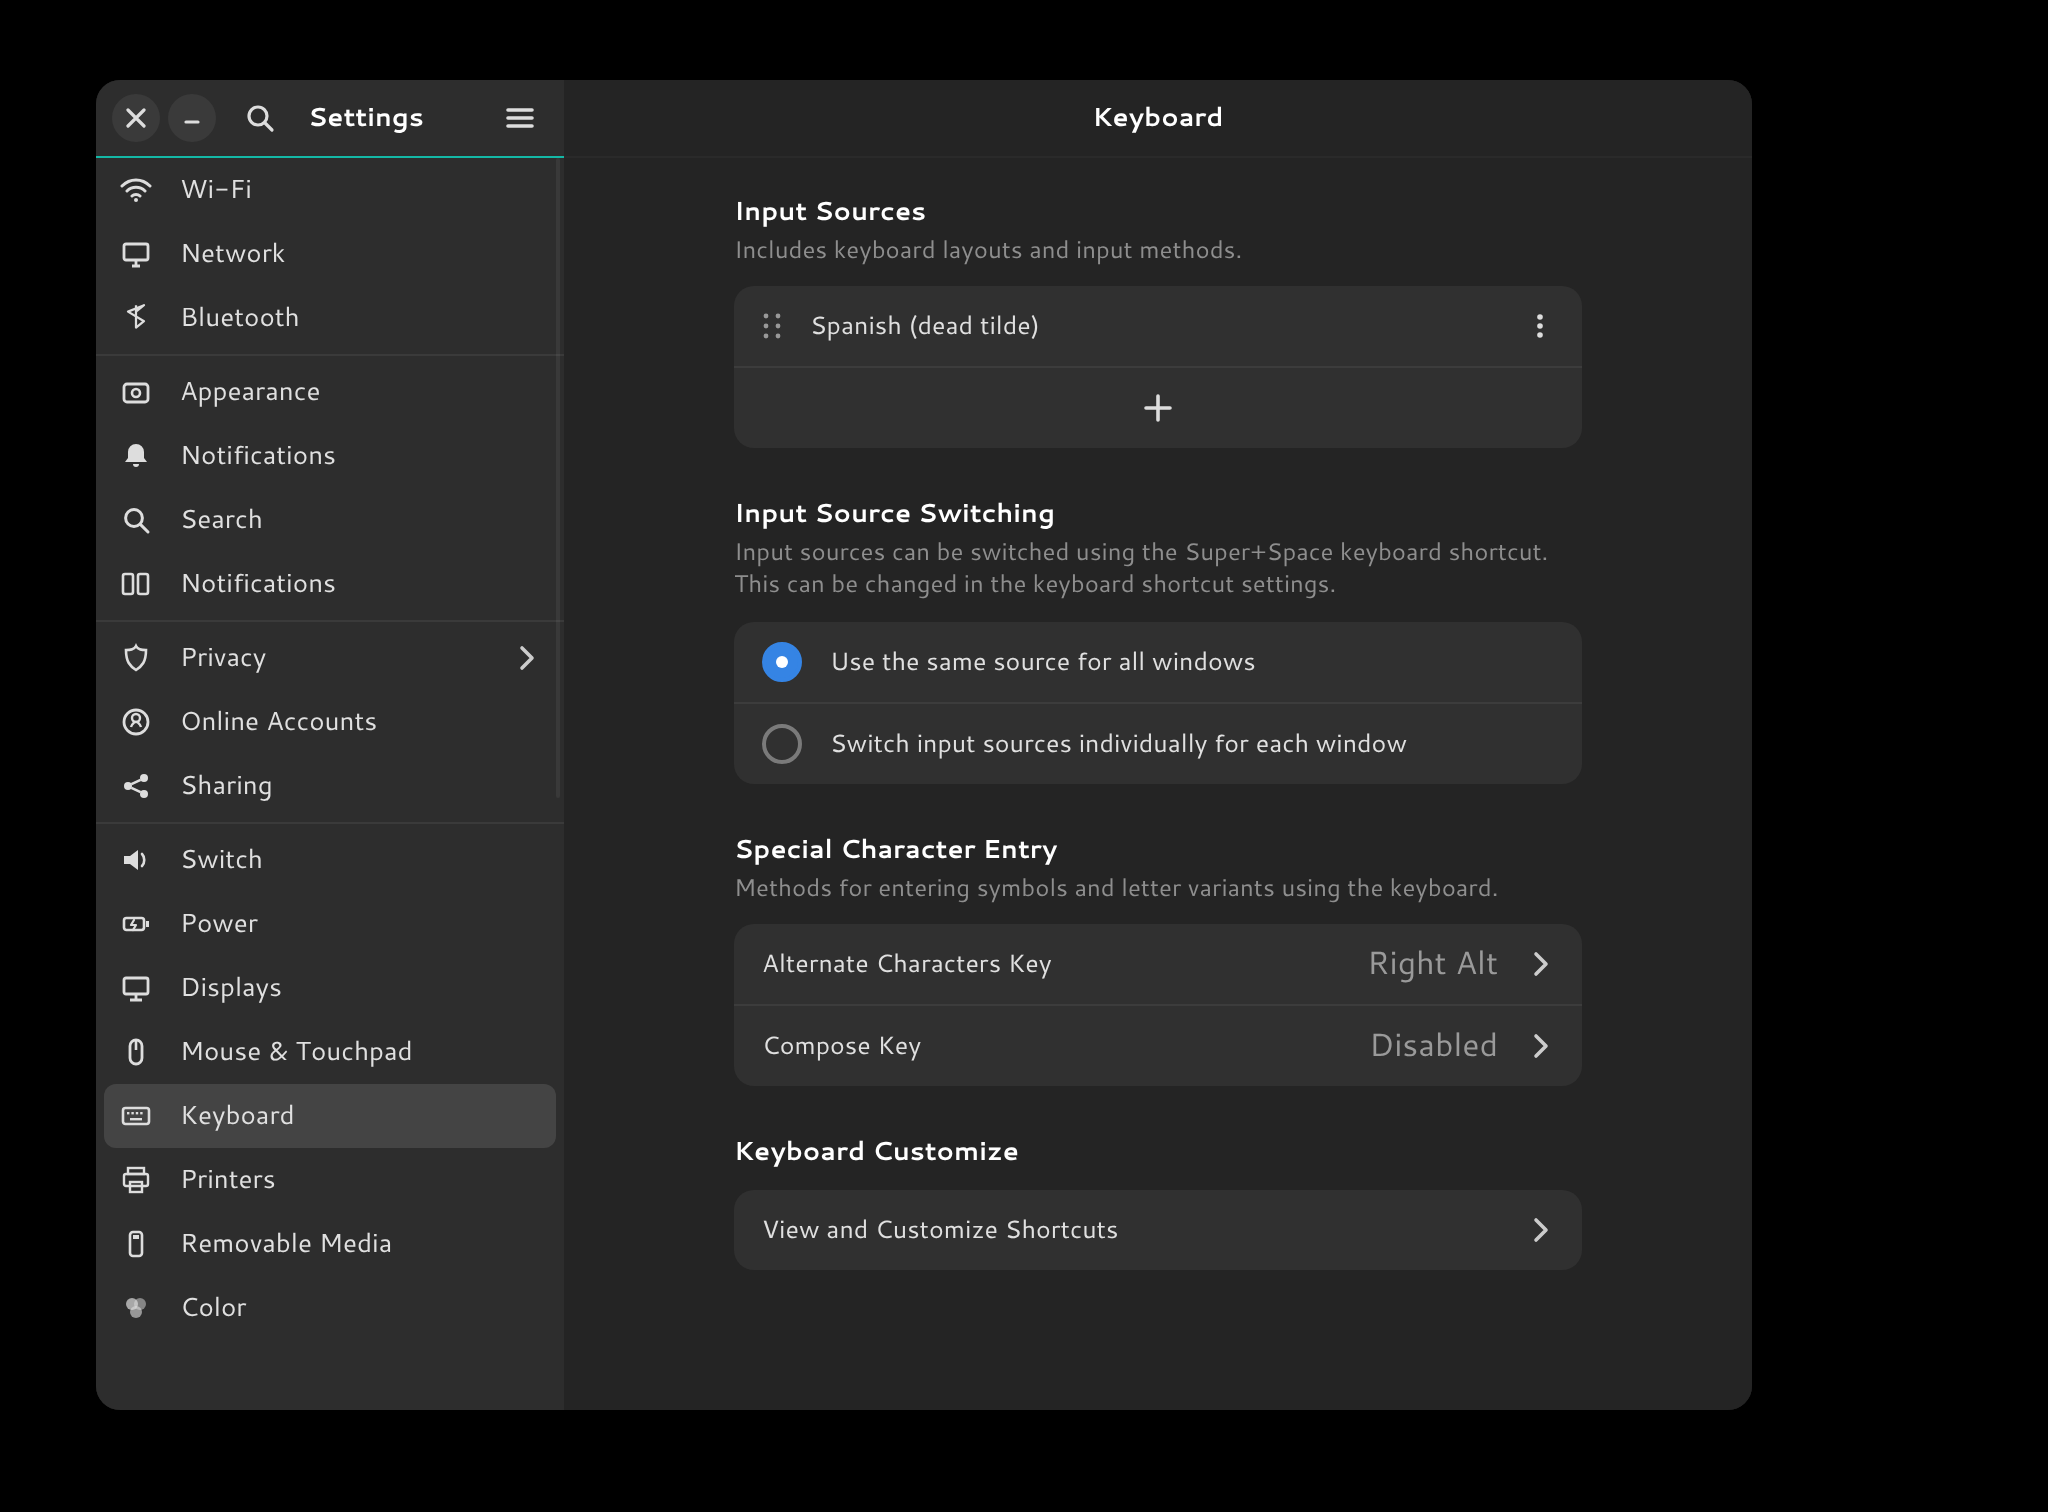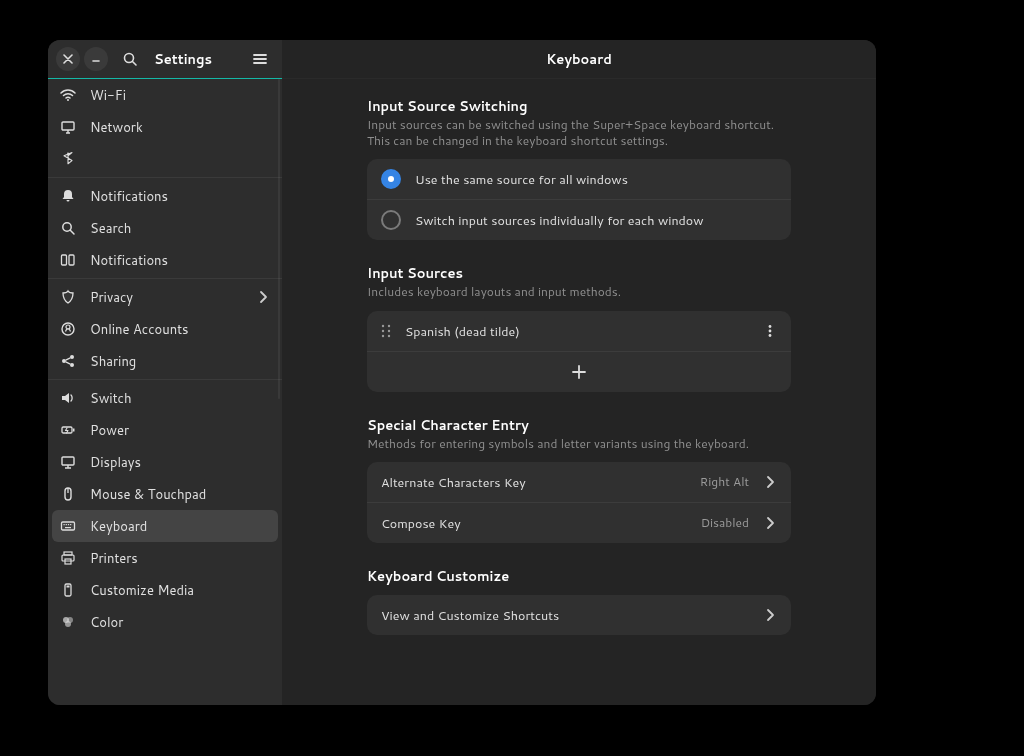--- a/index.html
+++ b/index.html
@@ -157,21 +157,21 @@
     display: flex;
     align-items: center;
     gap: 14px;
     font-size: 12.5px;
     color: #e0e0e0;
   }
   .row + .row { border-top: 1px solid rgba(255,255,255,0.06); }
   .row .grow { flex: 1; }
   .row .val {
     color: #9a9a9a;
-    font-size: 12px;
+    font-size: 16px;
   }
   .radio {
     width: 16px; height: 16px;
     border-radius: 50%;
     border: 2px solid #7a7a7a;
     display: flex; align-items: center; justify-content: center;
   }
   .radio.checked {
     border-color: #3584e4;
     background: #3584e4;
@@ -248,22 +248,32 @@
             </svg>
           </span>
           <span class="lbl">Network</span>
         </div>
         <div class="sb-item">
           <span class="icon">
             <svg width="16" height="16" viewBox="0 0 16 16">
               <path d="M8 1v14l5-4-10-6 10-4-5 4" stroke="#ddd" stroke-width="1.4" fill="none" stroke-linejoin="round" transform="scale(0.8) translate(2,1)"></path>
             </svg>
           </span>
+          <span class="lbl">Bluetooth</span>
         </div>
         <div class="sb-sep"></div>
+        <div class="sb-item">
+          <span class="icon">
+            <svg width="16" height="16" viewBox="0 0 16 16">
+              <rect x="2" y="4" width="12" height="9" rx="1.5" stroke="#ddd" stroke-width="1.4" fill="none"></rect>
+              <circle cx="8" cy="8.5" r="2" stroke="#ddd" stroke-width="1.3" fill="none"></circle>
+            </svg>
+          </span>
+          <span class="lbl">Appearance</span>
+        </div>
         <div class="sb-item">
           <span class="icon">
             <svg width="16" height="16" viewBox="0 0 16 16">
               <path d="M8 2a4 4 0 0 0-4 4v3l-1.5 2h11L12 9V6a4 4 0 0 0-4-4zM6.5 12a1.5 1.5 0 0 0 3 0" fill="#ddd"></path>
             </svg>
           </span>
           <span class="lbl">Notifications</span>
         </div>
         <div class="sb-item">
           <span class="icon">
@@ -384,54 +394,38 @@
           </span>
           <span class="lbl">Printers</span>
         </div>
         <div class="sb-item">
           <span class="icon">
             <svg width="16" height="16" viewBox="0 0 16 16">
               <rect x="5" y="2" width="6" height="12" rx="1.5" stroke="#ddd" stroke-width="1.3" fill="none"></rect>
               <rect x="6.5" y="3.5" width="3" height="2" fill="#ddd"></rect>
             </svg>
           </span>
-          <span class="lbl">Customize Media</span>
+          <span class="lbl">Removable Media</span>
         </div>
         <div class="sb-item">
           <span class="icon">
             <svg width="16" height="16" viewBox="0 0 16 16">
               <circle cx="6" cy="6" r="3" fill="#ddd" opacity="0.7"></circle>
               <circle cx="10" cy="6" r="3" fill="#ddd" opacity="0.5"></circle>
               <circle cx="8" cy="10" r="3" fill="#ddd" opacity="0.6"></circle>
             </svg>
           </span>
           <span class="lbl">Color</span>
         </div>
       </div>
   </div>
 
   <div class="content">
     <div class="content-header">Keyboard</div>
     <div class="content-body">
-
-      <div class="section">
-        <h2>Input Source Switching</h2>
-        <div class="desc" style="white-space:pre-line">Input sources can be switched using the Super+Space keyboard shortcut.
-This can be changed in the keyboard shortcut settings.</div>
-        <div class="card">
-          <div class="row">
-            <span class="radio checked"></span>
-            <span class="grow">Use the same source for all windows</span>
-          </div>
-          <div class="row">
-            <span class="radio"></span>
-            <span class="grow">Switch input sources individually for each window</span>
-          </div>
-        </div>
-      </div>
 
       <div class="section">
         <h2>Input Sources</h2>
         <div class="desc">Includes keyboard layouts and input methods.</div>
         <div class="card">
           <div class="row">
             <span class="drag-handle">
               <svg width="10" height="14" viewBox="0 0 10 14">
                   <g fill="#999">
                     <circle cx="2" cy="2" r="1.2"></circle>
@@ -456,20 +450,36 @@
           </div>
           <div class="add-row">
             <svg width="16" height="16" viewBox="0 0 16 16">
                 <path d="M8 2v12M2 8h12" stroke="#ddd" stroke-width="1.8" stroke-linecap="round"></path>
               </svg>
           </div>
         </div>
       </div>
 
       <div class="section">
+        <h2>Input Source Switching</h2>
+        <div class="desc" style="white-space:pre-line">Input sources can be switched using the Super+Space keyboard shortcut.
+This can be changed in the keyboard shortcut settings.</div>
+        <div class="card">
+          <div class="row">
+            <span class="radio checked"></span>
+            <span class="grow">Use the same source for all windows</span>
+          </div>
+          <div class="row">
+            <span class="radio"></span>
+            <span class="grow">Switch input sources individually for each window</span>
+          </div>
+        </div>
+      </div>
+
+      <div class="section">
         <h2>Special Character Entry</h2>
         <div class="desc">Methods for entering symbols and letter variants using the keyboard.</div>
         <div class="card">
           <div class="row">
             <span class="grow">Alternate Characters Key</span>
             <span class="val">Right Alt</span>
             <svg width="14" height="14" viewBox="0 0 14 14">
                 <path d="M5 2l5 5-5 5" stroke="#ccc" stroke-width="1.8" fill="none" stroke-linecap="round" stroke-linejoin="round"></path>
               </svg>
           </div>

